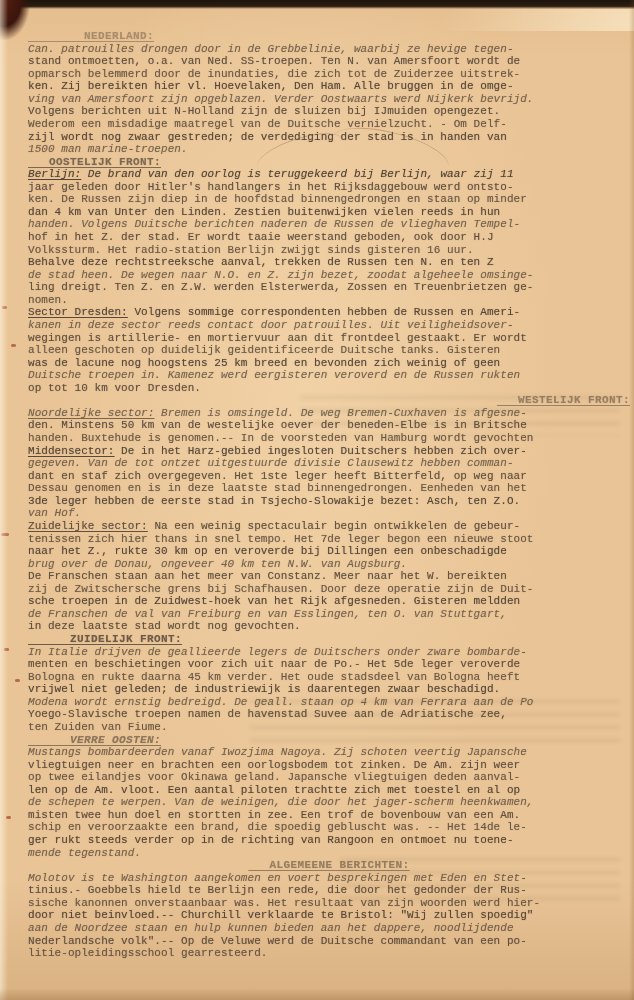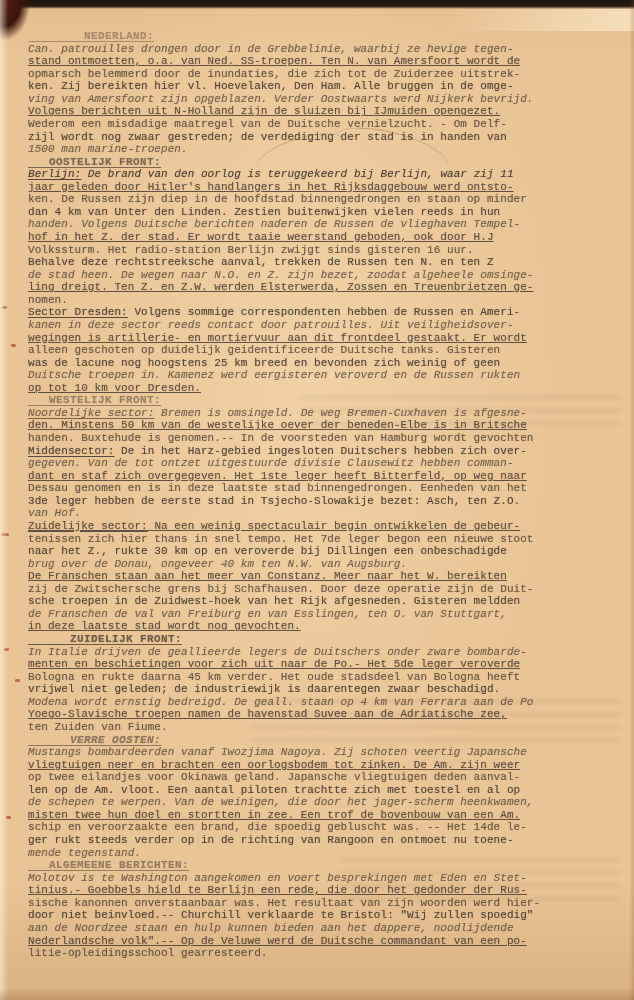--- a/index.html
+++ b/index.html
@@ -45,27 +45,27 @@
     text-shadow:0 0 1px rgba(90,66,46,.55);
     white-space:pre;
   }
   .line{white-space:pre;}
   .heading{text-decoration:underline;text-underline-offset:2px;font-weight:bold;letter-spacing:.4px;}
   .lead{text-decoration:underline;text-underline-offset:2px;}
   
   .line:nth-of-type(4n){opacity:.80;}
   .line:nth-of-type(4n+1){opacity:.92;}
   .line:nth-of-type(4n+2){opacity:.72;font-style:italic;}
-  .line:nth-of-type(4n+3){opacity:.86;text-decoration:underline;}
+  .line:nth-of-type(4n+3){opacity:.86;}
   .section:nth-child(1) .heading{opacity:.40;}
   .section:nth-child(2) .heading{opacity:.68;}
-  .section:nth-child(3) .heading{opacity:.50;}
+  .section:nth-child(3) .heading{opacity:.50;text-align:right;}
   .section:nth-child(4) .heading{opacity:.78;}
   .section:nth-child(5) .heading{opacity:.58;font-style:italic;}
-  .section:nth-child(6) .heading{opacity:.52;}
+  .section:nth-child(6) .heading{opacity:.52;text-align:center;}
   .section:nth-child(2) .line:nth-of-type(2) {opacity:.95;}
 </style>
 </head>
 <body style="--paper: #e9c496; --ink: #4a3e33; --redmark: #a03a24;">
 
 <div class="page">
   <div class="smudge s1"></div>
   <div class="smudge s2"></div>
   <div class="smudge s3"></div>
   <div class="pencil p1"></div>

